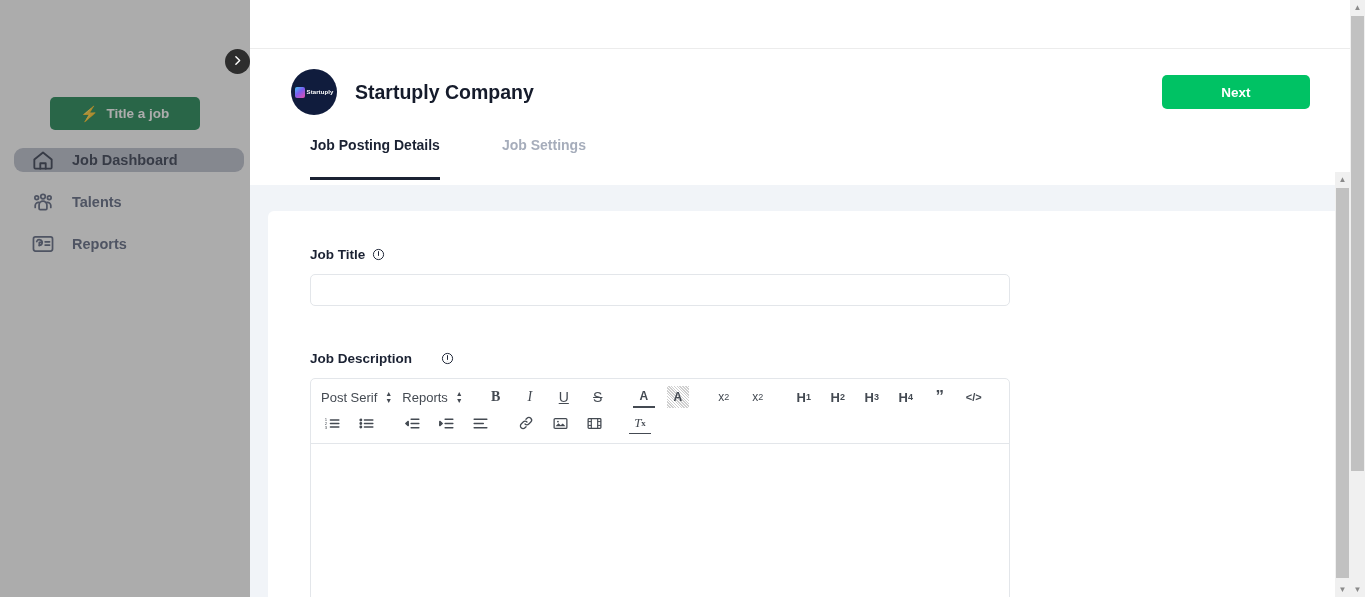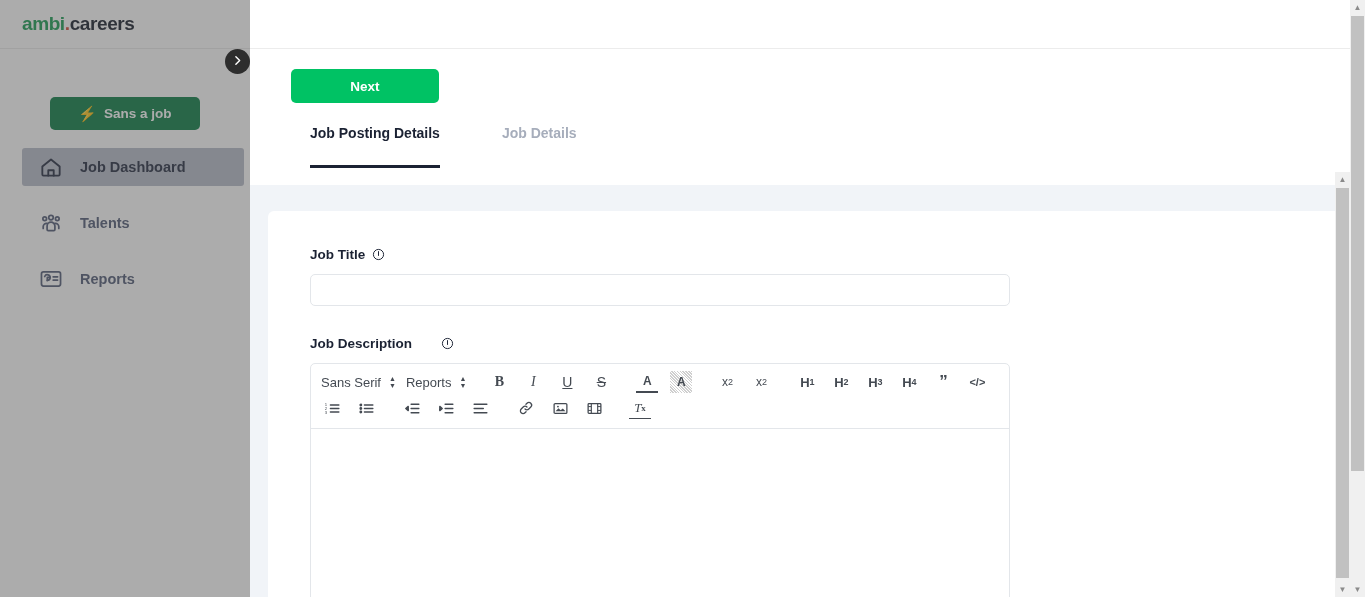--- a/index.html
+++ b/index.html
@@ -62,24 +62,24 @@
     gap: 7px;
     cursor: pointer;
   }
   .bolt { font-size: 15px; line-height: 1; }
 
   .nav-list { position: absolute; left: 0; top: 148px; width: 250px; }
   .nav-item {
     display: flex;
     align-items: center;
     gap: 16px;
-    height: 38px;
-    margin: 0 6px 18px 22px;
+    height: 24px;
+    margin: 0 6px 18px 14px;
     padding-left: 16px;
-    border-radius: 3px;
+    border-radius: 9px;
     cursor: pointer;
     color: #56607a;
   }
   .nav-item.active { background: #b9bdca; color: #2a3246; }
   .nav-item .nav-label { font-size: 14.5px; font-weight: bold; }
   .nav-icon { width: 26px; height: 26px; display: block; flex: none; }
 
   
   .sidebar-dim {
     position: absolute;
@@ -206,21 +206,21 @@
     width: 700px; height: 32px;
     border: 1px solid #e3e6ea;
     border-radius: 5px;
     padding: 0 12px;
     font-size: 13.5px;
     font-family: "Liberation Sans", sans-serif;
     background: #ffffff;
     outline: none;
   }
 
-  .label-desc { margin-top: 30px; gap: 29px; }
+  .label-desc { margin-top: 45px; gap: 29px; }
 
   .editor {
     width: 700px;
     border: 1px solid #e3e6ea;
     border-radius: 5px;
     background: #ffffff;
   }
   .toolbar {
     border-bottom: 1px solid #e3e6ea;
     padding: 6px 10px 8px 10px;
@@ -290,29 +290,24 @@
   #outer-scroll { right: 0; top: 0; height: 597px; }
   #inner-scroll { right: 15px; top: 172px; height: 425px; }
 </style>
 </head>
 <body>
 
 <div id="app">
 
   <aside class="sidebar">
 
-    <div class="sidebar-logo-wrap">
-      <div class="logo-text">
-        <span class="logo-ambi">ambi</span><span class="logo-dot">.</span><span class="logo-careers">careers</span>
-      </div>
-    </div>
 
     <button class="post-job-btn">
       <span class="bolt">⚡</span>
-      <span>Sans a job</span>
+      <span>Title a job</span>
     </button>
 
     <nav class="nav-list">
 
       <div class="nav-item active">
         <span class="nav-icon">
           <svg viewBox="0 0 24 24" fill="none" stroke="#2a3246" stroke-width="1.7" stroke-linecap="round" stroke-linejoin="round" width="26" height="26">
             <path d="M4 11.5 12 5l8 6.5V19a1 1 0 0 1-1 1H5a1 1 0 0 1-1-1z"></path>
             <path d="M9.5 20v-5h5v5"></path>
           </svg>
@@ -358,26 +353,33 @@
         <path d="m9 5 7 7-7 7"></path>
       </svg>
     </span>
   </div>
 
   <main class="main">
 
     <div class="topbar"></div>
 
     <div class="company-row">
+      <div class="company-left">
+        <div class="avatar">
+          <span class="avatar-mark"></span>
+          <span class="avatar-name">Startuply</span>
+        </div>
+        <h1 class="company-name">Startuply Company</h1>
+      </div>
       <button class="next-btn">Next</button>
     </div>
 
     <div class="tabs">
       <div class="tab active">Job Posting Details</div>
-      <div class="tab">Job Details</div>
+      <div class="tab">Job Settings</div>
     </div>
 
     <div class="content-scroll">
       <div class="card">
 
         <div class="field-label">
           <span>Job Title</span>
           <span class="info-ico">
             <svg viewBox="0 0 24 24" fill="none" stroke="#1b2233" stroke-width="1.8" width="13" height="13">
               <circle cx="12" cy="12" r="9.4"></circle>
@@ -397,21 +399,21 @@
               <circle cx="12" cy="17.3" r="0.1" stroke-width="2.1" stroke-linecap="round"></circle>
             </svg>
           </span>
         </div>
 
         <div class="editor">
           <div class="toolbar">
 
             <div class="tb-row">
               <div class="tb-select">
-                <span>Sans Serif</span>
+                <span>Post Serif</span>
                 <span class="caret-ud">
                     <span>▲</span>
                     <span>▼</span>
                   </span>
               </div>
               <div class="tb-select">
                 <span>Reports</span>
                 <span class="caret-ud">
                     <span>▲</span>
                     <span>▼</span>

